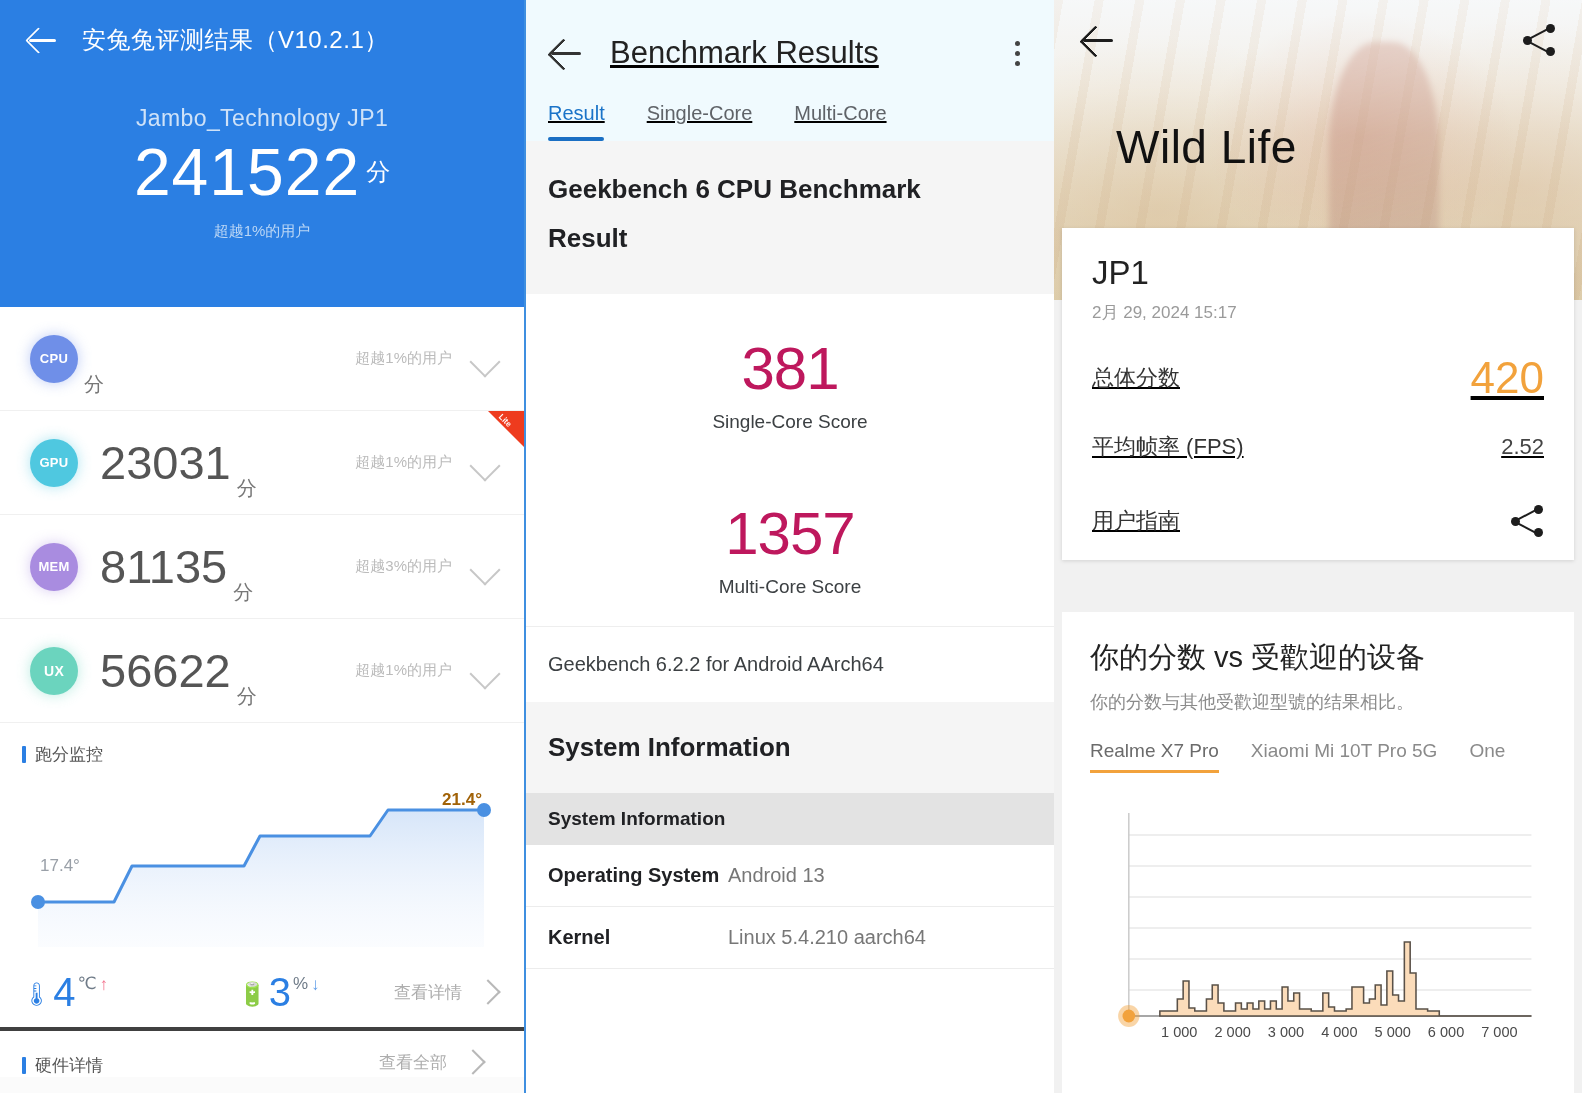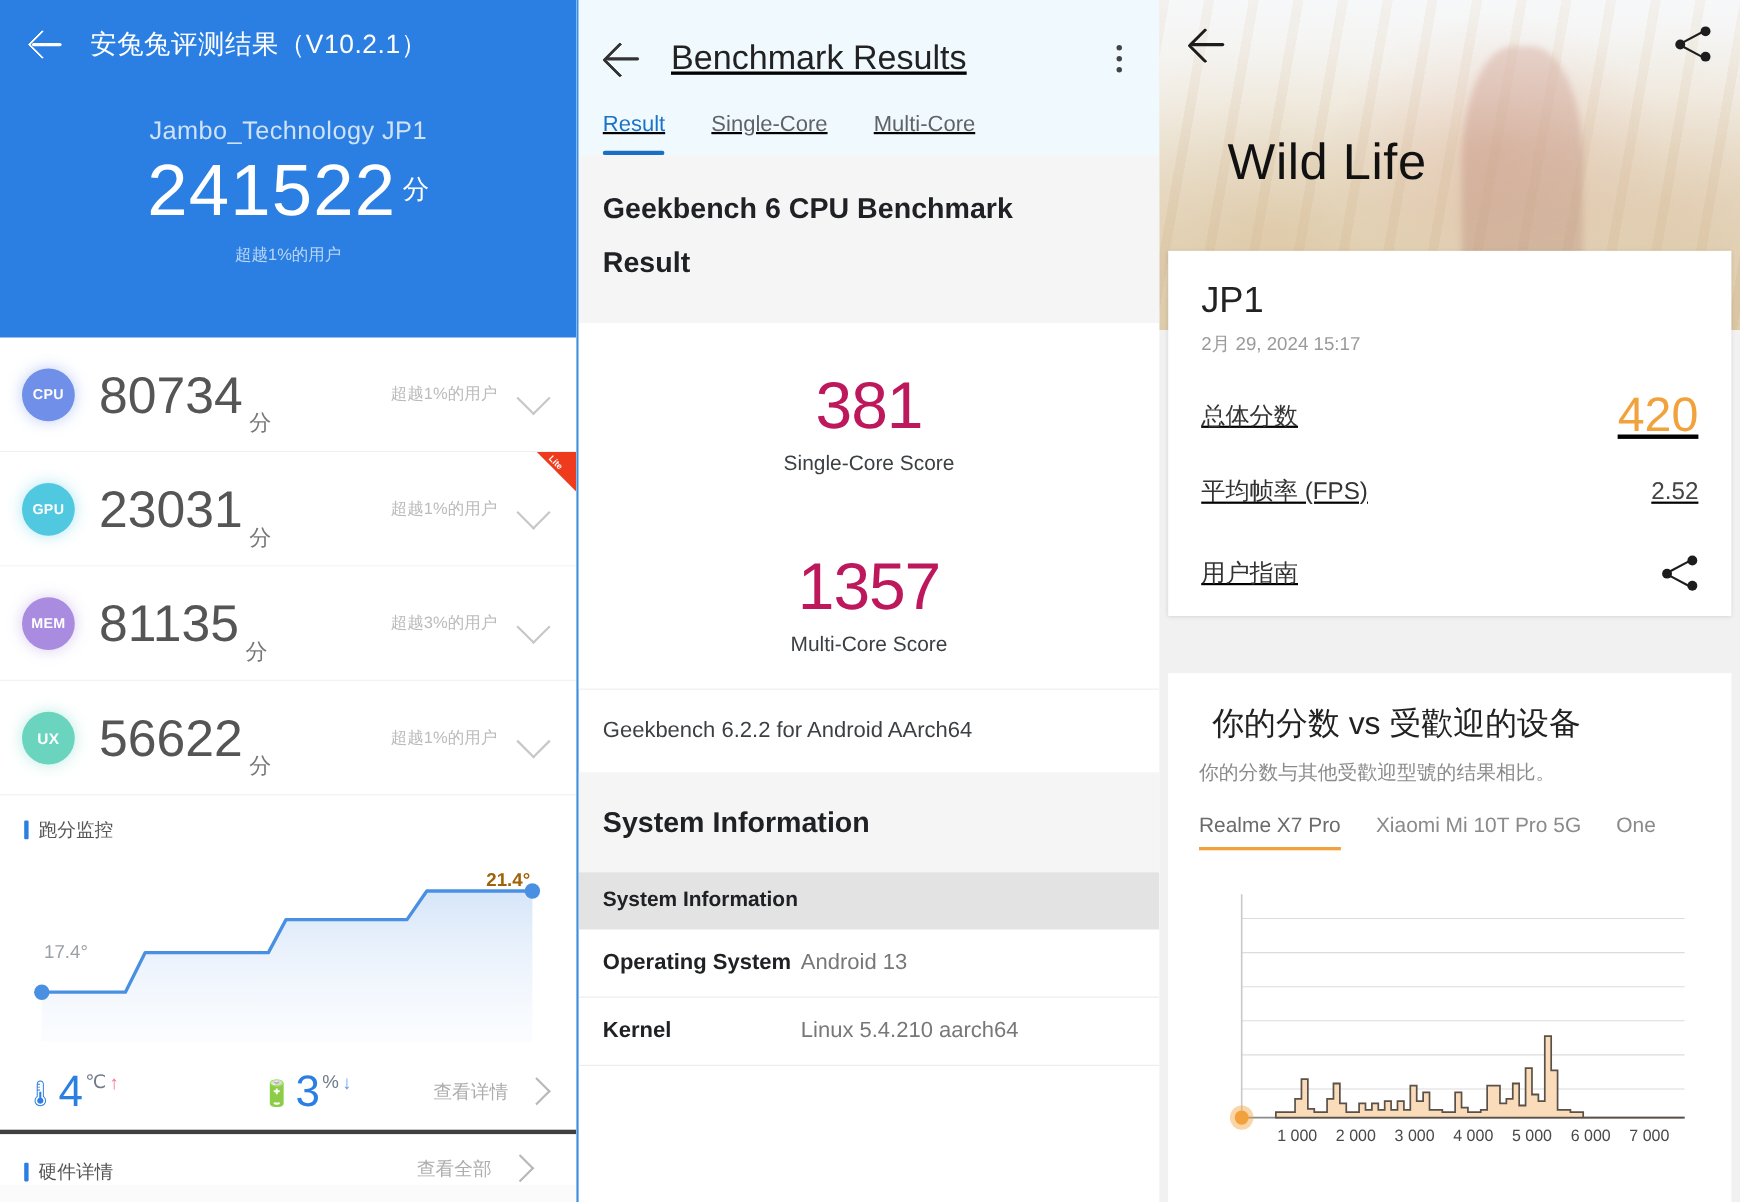--- a/index.html
+++ b/index.html
@@ -26,21 +26,21 @@
     transform: rotate(45deg); border-radius: 2px;
   }
   .au-title { color: #fff; font-size: 24px; margin-left: 22px; letter-spacing: .5px; }
   .au-device { text-align: center; color: #cfe2f8; font-size: 23px; margin-top: 25px; letter-spacing: .4px; }
   .au-score-line { text-align: center; margin-top: 2px; }
   .au-score { color: #fff; font-size: 66px; font-weight: 300; letter-spacing: 1px; vertical-align: middle; }
   .au-score-unit { color: #fff; font-size: 24px; margin-left: 6px; vertical-align: middle; }
   .au-sub { text-align: center; color: #bad6f5; font-size: 15px; margin-top: 12px; }
 
   .au-rows { background: #fff; }
-  .au-row { position: relative; display: flex; align-items: center; height: 104px; padding: 0 18px 0 20px; border-bottom: 1px solid #f0f0f0; background: #fff; }
+  .au-row { position: relative; display: flex; align-items: center; height: 104px; padding: 0 18px 0 30px; border-bottom: 1px solid #f0f0f0; background: #fff; }
   .au-badge { width: 48px; height: 48px; border-radius: 50%; display: flex; align-items: center; justify-content: center;
     color: #fff; font-size: 13px; font-weight: bold; flex: none; letter-spacing: .3px; }
   .au-badge.cpu { background: #6F8FE8; box-shadow: 0 0 14px rgba(111,143,232,.45); }
   .au-badge.gpu { background: #4FC8E0; box-shadow: 0 0 14px rgba(79,200,224,.45); }
   .au-badge.mem { background: #A98CE0; box-shadow: 0 0 14px rgba(169,140,224,.45); }
   .au-badge.ux  { background: #6BD4BE; box-shadow: 0 0 14px rgba(107,212,190,.45); font-size: 14px; }
   .au-row-score { font-size: 47px; color: #555; font-weight: 300; margin-left: 22px; letter-spacing: 0px; }
   .au-row-unit { font-size: 20px; color: #777; margin-left: 6px; align-self: flex-end; margin-bottom: 12px; }
   .au-row-pct { margin-left: auto; font-size: 15px; color: #bbb; }
   .au-chev { width: 40px; height: 40px; margin-left: 14px; position: relative; flex: none; }
@@ -148,21 +148,21 @@
   .td-card { position: absolute; left: 8px; right: 8px; top: 228px; background: #fff; padding: 26px 30px 22px 30px; box-shadow: 0 1px 4px rgba(0,0,0,.13); }
   .td-name { font-size: 33px; color: #222; font-weight: 400; }
   .td-date { font-size: 17px; color: #9a9a9a; margin-top: 9px; }
   .td-kv { display: flex; align-items: center; margin-top: 34px; text-decoration: underline; }
   .td-kv .k { font-size: 22px; color: #333; }
   .td-kv .v { margin-left: auto; font-size: 22px; color: #444; }
   .td-kv .v.big-orange { font-size: 44px; color: #F2A23C; font-weight: 400; line-height: .9; }
   .td-kv.guide { margin-top: 36px; padding-top: 6px; }
 
   .td-cmp { position: absolute; left: 8px; right: 8px; top: 612px; bottom: 0; background: #fff; padding: 26px 28px 0 28px; }
-  .td-cmp h3 { font-size: 29px; color: #222; font-weight: 400; margin-left: 12px; }
+  .td-cmp h3 { font-size: 29px; color: #222; font-weight: 400; }
   .td-cmp p { font-size: 18px; color: #8b8b8b; margin-top: 12px; }
   .td-dev-tabs { display: flex; gap: 32px; margin-top: 26px; white-space: nowrap; }
   .td-dev-tab { font-size: 19px; color: #8a8a8a; padding-bottom: 11px; position: relative; }
   .td-dev-tab.active { color: #6b6b6b; }
   .td-dev-tab.active::after { content: ""; position: absolute; left: 0; right: 0; bottom: 0; height: 3px; background: #F2A23C; }
   .td-hist { position: relative; margin-top: 22px; height: 250px; }
   .td-hist svg { display: block; width: 100%; height: 100%; }
 </style>
 </head>
 <body>
@@ -179,21 +179,20 @@
       <div class="au-device">Jambo_Technology JP1</div>
       <div class="au-score-line">
         <span class="au-score">241522</span><span class="au-score-unit">分</span>
       </div>
       <div class="au-sub">超越1%的用户</div>
     </div>
 
     <div class="au-rows">
       <div class="au-row">
         <div class="au-badge cpu">CPU</div>
-        <div class="au-row-score">80734</div>
         <div class="au-row-unit">分</div>
         <div class="au-row-pct">超越1%的用户</div>
         <div class="au-chev"></div>
       </div>
       <div class="au-row">
         <div class="lite-ribbon">
             <span>Lite</span>
           </div>
         <div class="au-badge gpu">GPU</div>
         <div class="au-row-score">23031</div>

